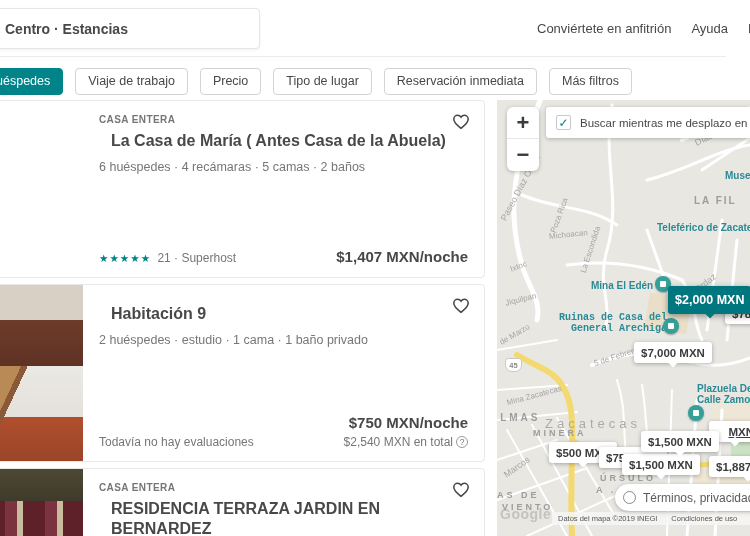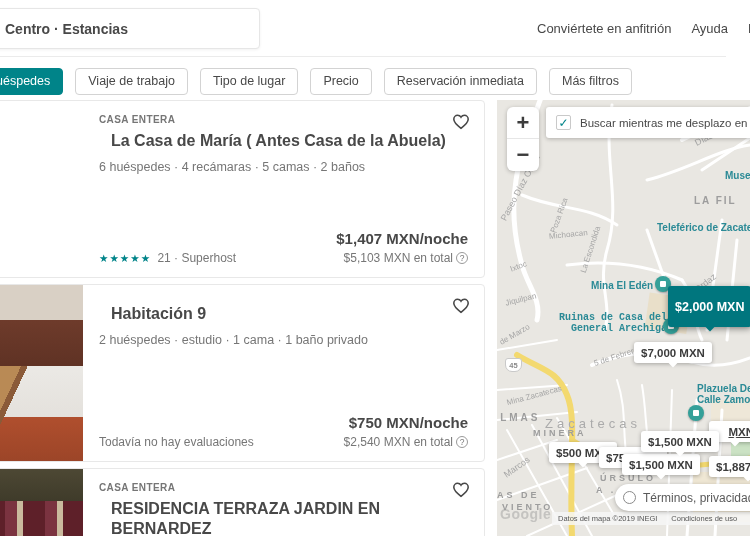--- a/index.html
+++ b/index.html
@@ -69,21 +69,21 @@
   .poi-txt { font-size:10px; font-weight:bold; color:#2b8a96; }
   .poi-dot { position:absolute; width:16px; height:16px; border-radius:50% 50% 50% 50%; background:#34a099;
     box-shadow:0 1px 2px rgba(0,0,0,.3); }
   .poi-dot::after { content:''; position:absolute; left:5px; top:5px; width:6px; height:6px; background:#fff; border-radius:1px; }
 
   .pin { position:absolute; height:21px; padding:0 7px; display:flex; align-items:center;
     background:#fff; border-radius:3px; font-size:11.5px; font-weight:bold; color:#3c3c3c;
     box-shadow:0 1px 4px rgba(0,0,0,.3); white-space:nowrap; }
   .pin::after { content:''; position:absolute; left:50%; bottom:-3px; width:7px; height:7px;
     transform:translateX(-50%) rotate(45deg); background:inherit; }
-  .pin.selected { background:#00767e; color:#fff; height:41px; font-size:12.5px;
+  .pin.selected { background:#00767e; color:#fff; height:28px; font-size:12.5px;
     box-shadow:0 2px 6px rgba(0,0,0,.4); }
 
   .zoom-ctrl { position:absolute; left:10px; top:7px; width:32px; height:64px; background:#fff;
     border-radius:6px; box-shadow:0 1px 4px rgba(0,0,0,.25); z-index:20; }
   .zoom-ctrl .zbtn { width:100%; height:32px; display:flex; align-items:center; justify-content:center;
     font-size:22px; font-weight:bold; color:#3c3c3c; }
   .zoom-ctrl .zbtn:first-child { border-bottom:1px solid #e6e6e6; }
 
   .map-search { position:absolute; left:49px; top:7px; width:215px; height:31px; background:#fff;
     border-radius:3px; box-shadow:0 1px 4px rgba(0,0,0,.25); display:flex; align-items:center; z-index:20; }
@@ -159,22 +159,22 @@
   <div class="header-links">
     <a href="#">Conviértete en anfitrión</a>
     <a href="#">Ayuda</a>
     <a href="#">Regístrate</a>
   </div>
 </div>
 
 <div class="filterbar">
   <div class="chip active">Huéspedes</div>
   <div class="chip">Viaje de trabajo</div>
+  <div class="chip">Precio</div>
   <div class="chip">Tipo de lugar</div>
-  <div class="chip">Precio</div>
   <div class="chip">Reservación inmediata</div>
   <div class="chip">Más filtros</div>
 </div>
 
 <div class="listings">
 
   <div class="card">
     <div class="thumb thumb-house"></div>
     <div class="info">
       <div class="type-label">CASA ENTERA</div>
@@ -185,23 +185,20 @@
       </div>
       <div class="title">La Casa de María ( Antes Casa de la Abuela)</div>
       <div class="details">6 huéspedes · 4 recámaras · 5 camas · 2 baños</div>
       <div class="card-bottom">
         <div class="rating">
           <span class="stars">★★★★★</span>
           <span>21 · Superhost</span>
         </div>
         <div class="price-block">
           <div class="price">$1,407 MXN/noche</div>
-          <div class="total">
-            <span>$5,103 MXN en total</span><span class="qmark">?</span>
-          </div>
         </div>
       </div>
     </div>
   </div>
 
   <div class="card">
     <div class="thumb thumb-bedroom"></div>
     <div class="info">
       <div class="heart">
         <svg viewBox="0 0 16 16">

